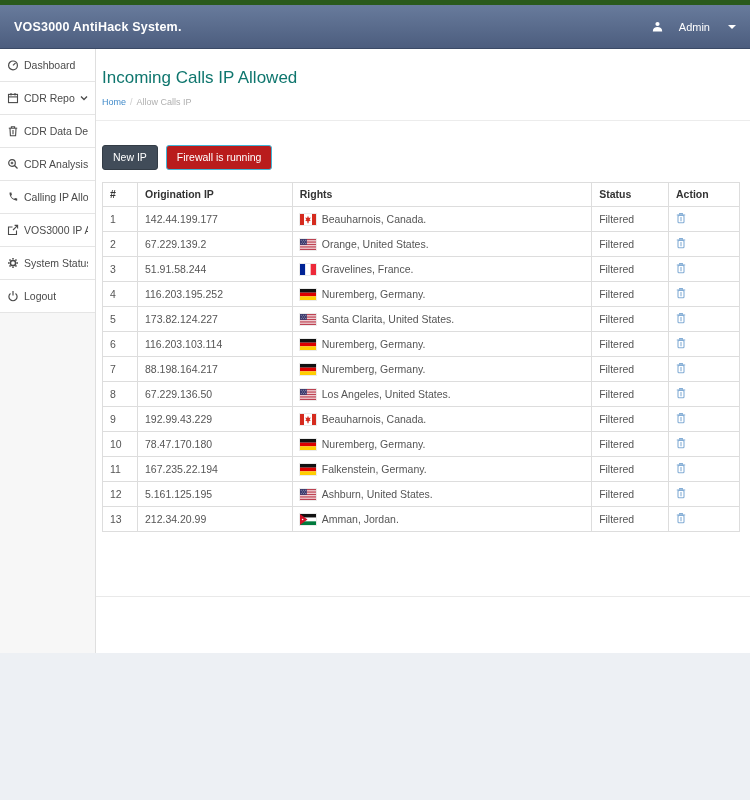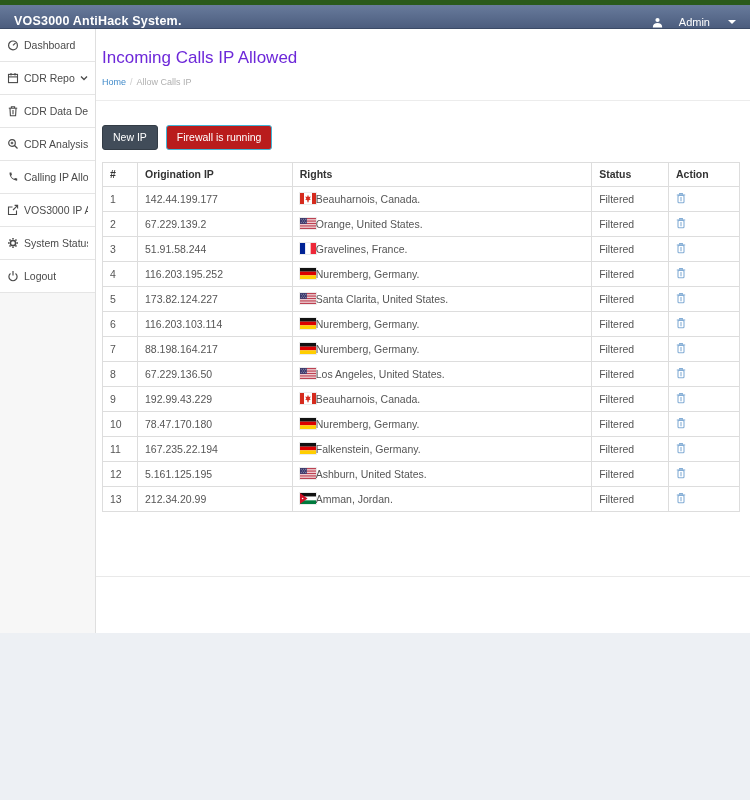--- a/index.html
+++ b/index.html
@@ -6,24 +6,24 @@
   html, body { width: 750px; }
   body {
     font-family: "Liberation Sans", sans-serif;
     background: #edf0f4;
     color: #555;
   }
   
   .top-strip { height: 5px; background: #2a5a1c; }
   
   .navbar {
-    height: 24px;
+    height: 44px;
     background: linear-gradient(#687b9c, #4c5d7e);
     border-bottom: 1px solid #3b4a66;
-    display: flex; align-items: flex-end;
+    display: flex; align-items: center;
     padding: 0 14px;
     color: #fff;
   }
   .brand { font-size: 12.5px; font-weight: bold; letter-spacing: .2px; }
   .nav-right { margin-left: auto; display: flex; align-items: center; gap: 16px; font-size: 11px; cursor: pointer; }
   .caret { width: 0; height: 0; border-left: 4px solid transparent; border-right: 4px solid transparent; border-top: 4px solid #fff; margin-left: 2px; }
   
   .wrapper { display: flex; min-height: 604px; align-items: stretch; }
   .sidebar { width: 95px; flex: 0 0 95px; background: #f7f7f7; }
   .side-item {
@@ -37,41 +37,41 @@
   .side-icon { display: inline-flex; flex: 0 0 auto; }
   .side-icon svg { display: block; }
   .side-label { white-space: nowrap; overflow: hidden; }
   .side-chevron { margin-left: auto; display: inline-flex; }
   .content {
     flex: 1; background: #fff;
     border-left: 1px solid #dfdfdf;
     padding: 0 10px 24px 6px;
     display: flex; flex-direction: column;
   }
-  .page-title { font-size: 17px; font-weight: normal; color: #6d28d9; margin: 19px 0 9px 0; }
+  .page-title { font-size: 17px; font-weight: normal; color: #0f766e; margin: 19px 0 9px 0; }
   .breadcrumb { font-size: 9px; color: #b0b0b0; margin-bottom: 13px; }
   .breadcrumb a { color: #428bca; text-decoration: none; cursor: pointer; }
   .breadcrumb .sep { margin: 0 4px; color: #ccc; }
   .rule { border: 0; border-top: 1px solid #ececec; margin: 0 -10px 0 -6px; }
   .toolbar { margin-top: 24px; display: flex; gap: 8px; }
   .btn {
     border: 1px solid transparent; border-radius: 3px;
     font-size: 10.5px; color: #fff; padding: 6px 10px;
     font-family: inherit; cursor: pointer; line-height: 1;
   }
   .btn-dark { background: #414c59; border-color: #333c46; }
   .btn-info { background: #b91c1c; border-color: #41b5d6; }
   
   table { width: 100%; border-collapse: collapse; margin-top: 12px; font-size: 10.5px; }
   th, td { border: 1px solid #ddd; padding: 5px 7px; text-align: left; vertical-align: middle; height: 24px; }
   th { color: #333; font-weight: bold; font-size: 10.5px; }
   td { color: #555; }
   col.c-num { width: 35px; } col.c-ip { width: 155px; } col.c-country { width: 300px; }
   col.c-status { width: 77px; } col.c-action { width: 71px; }
-  .country-wrap { display: flex; align-items: center; gap: 0; }
+  .country-wrap { display: flex; align-items: flex-end; gap: 6px; }
   .flag { display: inline-flex; line-height: 0; box-shadow: 0 0 0 1px rgba(0,0,0,.08); }
   .trash-btn { display: inline-flex; cursor: pointer; }
   
   .footer-rule { border: 0; border-top: 1px solid #e9e9e9; margin: 64px -10px 0 -6px; }
   .footer { text-align: center; font-size: 9px; color: #8a8a8a; margin-top: 42px; }
   .footer a { color: #428bca; text-decoration: none; cursor: pointer; }
 </style>
 </head>
 <body>
 

